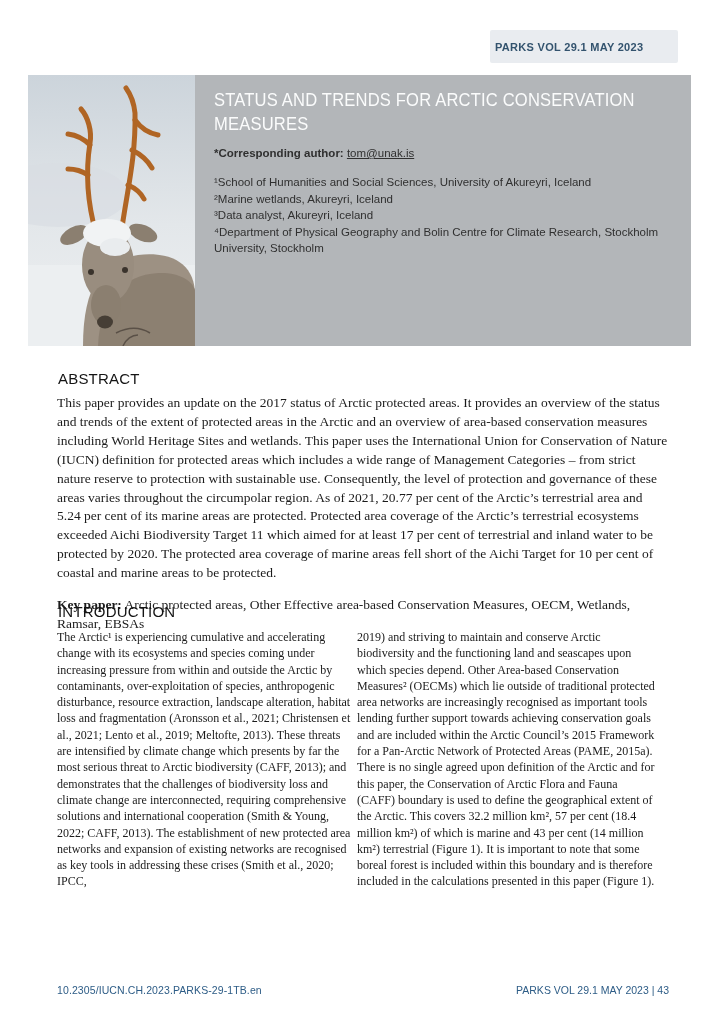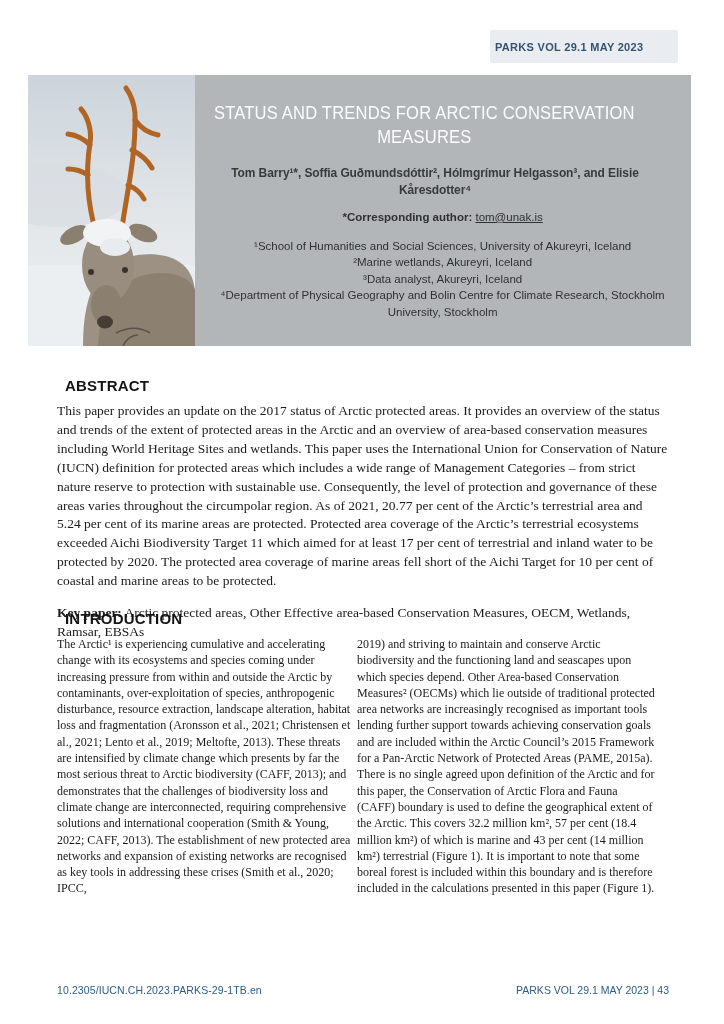--- a/index.html
+++ b/index.html
@@ -9,31 +9,31 @@
   
   .issue-badge{position:absolute;left:490px;top:30px;width:188px;height:33px;
     background:#e9ecf0;border-radius:2px;display:flex;align-items:center;
     box-sizing:border-box;padding-left:5px;font-size:11px;font-weight:bold;
     letter-spacing:.3px;color:#33536e;}
 
   
   .hero{position:absolute;left:28px;top:75px;width:648px;height:271px;display:flex;}
   .hero-photo{width:167px;height:271px;flex:none;}
   .hero-photo svg{display:block;width:167px;height:271px;}
-  .hero-box{flex:1;background:#b3b6b9;box-sizing:border-box;padding:26px 20px 0 19px;text-align:center;}
+  .hero-box{flex:1;background:#b3b6b9;box-sizing:border-box;padding:13px 20px 0 19px;}
   .hero-title-line{color:#fbfcfc;font-size:18px;line-height:24px;white-space:nowrap;
     transform:scaleX(.92);transform-origin:left top;font-weight:400;letter-spacing:.2px;}
   .hero-authors{margin-top:16px;font-size:12px;font-weight:bold;color:#3a3a3a;
     line-height:1.45;letter-spacing:-.1px;max-width:442px;}
   .hero-corr{margin-top:11px;font-size:11.5px;color:#303030;}
   .hero-corr .corr-label{font-weight:bold;}
   .hero-corr .email{text-decoration:underline;cursor:pointer;}
   .hero-affils{margin-top:15px;font-size:11.5px;color:#303030;line-height:16.5px;}
 
-  .section-heading{margin:8px;font-size:15px;font-weight:bold;color:#141414;
+  .section-heading{margin:1px;font-size:15px;font-weight:normal;color:#141414;
     letter-spacing:.2px;font-family:"Liberation Sans",sans-serif;}
 
   .abstract{position:absolute;left:57px;top:369px;width:612px;}
   .abstract-body{margin:7px 0 0;font-family:"Liberation Serif",serif;font-size:13.5px;
     line-height:18.9px;color:#1b1b1b;}
   .keywords{margin:13px 0 0;font-family:"Liberation Serif",serif;font-size:13.5px;
     line-height:18.9px;color:#1b1b1b;}
   .kw-label{font-weight:bold;}
 
   .intro{position:absolute;left:57px;top:602px;width:612px;}
@@ -89,21 +89,20 @@
         <circle cx="97" cy="195" r="3" fill="#3a332c"></circle>
         <path d="M88,258 C100,252 112,252 122,258 M95,271 C98,264 104,260 110,260" stroke="#5a5047" stroke-width="1.5" fill="none"></path>
       </svg>
     </div>
 
     <div class="hero-box">
       <h1 style="margin:0;font-weight:400;">
         <div class="hero-title-line">STATUS AND TRENDS FOR ARCTIC CONSERVATION</div>
         <div class="hero-title-line">MEASURES</div>
       </h1>
-      <div class="hero-authors">Tom Barry¹*, Soffia Guðmundsdóttir², Hólmgrímur Helgasson³, and Elisie Kåresdotter⁴</div>
       <div class="hero-corr">
         <span class="corr-label">*Corresponding author:</span>
         <span class="email">tom@unak.is</span>
       </div>
       <div class="hero-affils">
         <div>¹School of Humanities and Social Sciences, University of Akureyri, Iceland</div>
         <div>²Marine wetlands, Akureyri, Iceland</div>
         <div>³Data analyst, Akureyri, Iceland</div>
         <div>⁴Department of Physical Geography and Bolin Centre for Climate Research, Stockholm University, Stockholm</div>
       </div>

